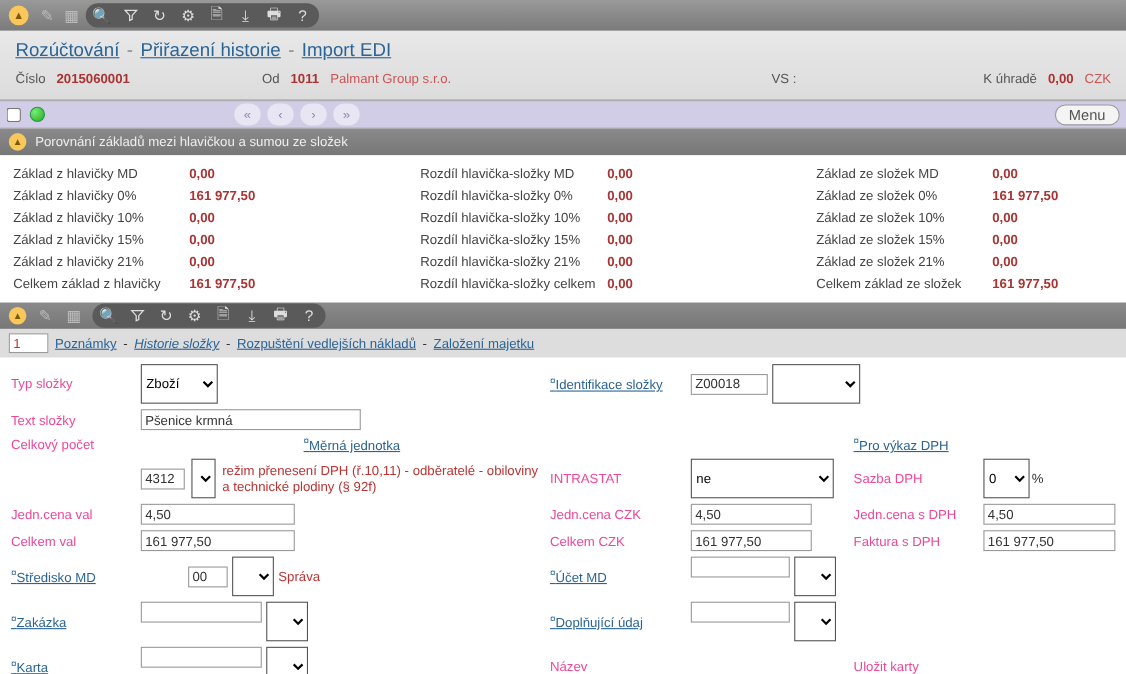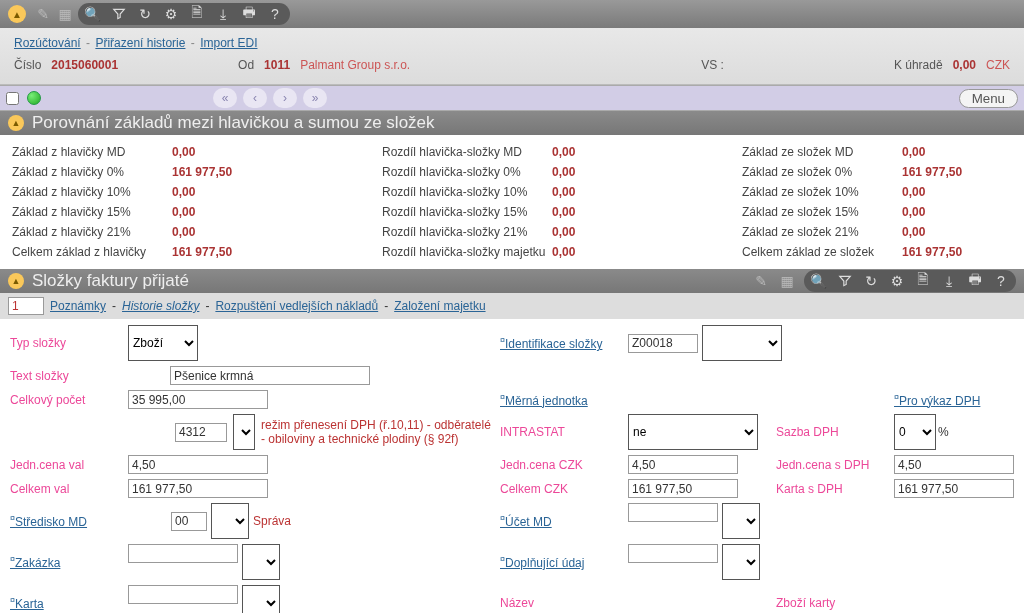--- a/index.html
+++ b/index.html
@@ -6,51 +6,51 @@
 body { font-family: "Segoe UI", Tahoma, sans-serif; font-size: 12px; color: #333; background: #fff; width: 1024px; }
 a { color: #2a6496; text-decoration: underline; cursor: pointer; }
 .header-bar { background: linear-gradient(#999, #7a7a7a); color: #fff; height: 28px; display: flex; align-items: center; padding: 0 8px; }
 .header-bar .circle-btn { width: 18px; height: 18px; border-radius: 50%; background: #fac85a; display: flex; align-items: center; justify-content: center; margin-right: 8px; font-size: 10px; color: #7a5a00; }
 .header-bar .title { font-size: 14px; font-weight: 500; flex: 1; color: #eee; }
 .toolbar-right { display: flex; align-items: center; gap: 4px; }
 .pill-group-dark { background: #5a5a5a; border-radius: 14px; padding: 2px 6px; display: flex; align-items: center; gap: 8px; }
 .tb-icon { width: 18px; height: 18px; display: flex; align-items: center; justify-content: center; color: #ddd; font-size: 14px; cursor: pointer; }
 .tb-icon-lt { color: #bbb; }
 .info-band { background: linear-gradient(#e8e8e8, #dcdcdc); padding: 4px 8px 8px 8px; border-bottom: 1px solid #bbb; }
-.links-row { padding: 4px 6px; font-size: 12px; }
+.links-row { padding: 4px 6px; font-size: 17px; }
 .links-row span.sep { color: #888; margin: 0 2px; }
 .info-row { display: flex; align-items: center; padding: 4px 6px; gap: 10px; font-size: 12px; }
 .info-row .lab { color: #555; }
 .info-row .val-red { color: #a33; font-weight: 600; }
 .info-row .val-org { color: #c55; }
 .info-row .spacer { flex: 1; }
 .center-links { text-align: center; padding: 6px 0 2px 0; }
 .nav-strip { background: #d2cde6; height: 26px; display: flex; align-items: center; padding: 0 6px; gap: 6px; border-top: 1px solid #aaa; border-bottom: 1px solid #aaa; }
 .nav-strip input[type=checkbox] { margin-right: 2px; }
 .nav-chev { background: rgba(255,255,255,0.5); border-radius: 11px; width: 24px; height: 20px; display: flex; align-items: center; justify-content: center; color: #8a85b0; cursor: pointer; }
 .nav-strip .spacer { flex: 1; }
 .menu-btn { background: #f4f4f4; border: 1px solid #999; border-radius: 10px; padding: 1px 12px; cursor: pointer; color: #555; }
 .section-hdr { background: linear-gradient(#8a8a8a, #777); color: #eee; height: 24px; display: flex; align-items: center; padding: 0 8px; gap: 8px; }
 .section-hdr .circle-btn { width: 16px; height: 16px; border-radius: 50%; background: #fac85a; display:flex;align-items:center;justify-content:center;font-size:9px;color:#7a5a00; }
-.section-hdr .title { font-size: 17px; flex: 1; }
+.section-hdr .title { font-size: 12px; flex: 1; }
 .comp-grid { display: grid; grid-template-columns: 160px 120px 90px 170px 100px 90px 160px 120px; padding: 10px 12px; row-gap: 6px; font-size: 12px; border-radius: 20px; }
 .comp-grid .lab { color: #444; }
 .comp-grid .val { color: #a33; font-weight: 600; }
 .comp-grid .gap { }
 .sub-links-row { background: #ddd; padding: 4px 8px; display: flex; align-items: center; gap: 6px; }
 .sub-links-row input[type=text] { width: 36px; height: 18px; color: #b33; border: 1px solid #999; padding: 0 3px; }
 .form-area { padding: 6px 10px 10px 10px; display: grid; grid-template-columns: 110px 140px 1fr 120px 140px 110px 120px; row-gap: 5px; column-gap: 8px; align-items: center; font-size: 12px; }
 .form-area label { color: #ec4899; }
 .form-area .lnk-lab { color: #2a6496; text-decoration: underline; cursor: pointer; }
 .form-area .sup { font-size: 9px; color: #2a6496; vertical-align: super; }
 .inp { border: 1px solid #999; height: 19px; padding: 0 3px; font-size: 12px; color: #333; background: #fff; }
 .inp-red { color: #b33; }
 .sel { border: 1px solid #555; height: 36px; font-size: 12px; background: #fff; }
 .hl-sel { background: #7db7ff; color: #fff; }
-.span-all { grid-column: 2 / 8; margin-left: 42px; }
+.span-all { grid-column: 2 / 8; }
 .note-red { color: #b33; font-size: 12px; }
 .bottom-bar { background: #ddd; height: 28px; display: flex; align-items: center; padding: 0 8px; gap: 4px; border-top: 1px solid #aaa; }
 .bottom-bar .spacer { flex: 1; }
 .btn { background: #f4f4f4; border: 1px solid #999; border-radius: 11px; padding: 2px 14px; cursor: pointer; color: #0f172a; }
 .btn.disabled { color: #aaa; border-color: #bbb; cursor: default; }
 .status-dot { width:14px;height:14px;border-radius:50%;background:radial-gradient(circle at 30% 30%, #7e7, #2a2); border:1px solid #294; }
 svg { display: block; }
 </style>
 </head>
 <body>
@@ -154,30 +154,29 @@
     <div class="val">0,00</div>
     <div class="gap"></div>
     <div class="lab">Rozdíl hlavička-složky 21%</div>
     <div class="val">0,00</div>
     <div class="gap"></div>
     <div class="lab">Základ ze složek 21%</div>
     <div class="val">0,00</div>
     <div class="lab">Celkem základ z hlavičky</div>
     <div class="val">161 977,50</div>
     <div class="gap"></div>
-    <div class="lab">Rozdíl hlavička-složky majetku</div>
+    <div class="lab">Rozdíl hlavička-složky celkem</div>
     <div class="val">0,00</div>
     <div class="gap"></div>
     <div class="lab">Celkem základ ze složek</div>
     <div class="val">161 977,50</div>
   </div>
 
 <div class="section-hdr">
   <div class="circle-btn">▲</div>
-  <div class="title">Složky faktury přijaté</div>
   <span class="tb-icon tb-icon-lt">✎</span>
   <span class="tb-icon tb-icon-lt">▦</span>
   <div class="pill-group-dark">
     <span class="tb-icon">🔍</span>
     <span class="tb-icon">
         <svg width="14" height="14" viewBox="0 0 24 24" fill="none" stroke="#ddd" stroke-width="2">
           <path d="M3 4h18l-7 8v6l-4 2v-8z"></path>
         </svg>
       </span>
     <span class="tb-icon">↻</span>
@@ -208,29 +207,28 @@
   <span class="lnk-lab"><span class="sup">¤</span><span>Identifikace složky</span></span>
   <div style="grid-column:5/8;display:flex;gap:4px;align-items:center">
     <input class="inp" style="width: 70px;" value="Z00018">
     <select class="sel" style="width:80px"><option></option></select>
   </div>
 
   <label>Text složky</label>
   <input class="inp span-all" style="width: 200px;" value="Pšenice krmná">
 
   <label>Celkový počet</label>
-  <input class="inp" value="35 995,00" style="">
   <div></div>
   <span class="lnk-lab"><span class="sup">¤</span><span>Měrná jednotka</span></span>
   <div></div>
     <div></div>
 
   <span class="lnk-lab"><span class="sup">¤</span><span>Pro výkaz DPH</span></span>
   <div style="grid-column:2/4;display:flex;align-items:center;gap:6px">
-    <input class="inp" style="width: 52px; margin-left: 47px;" value="4312">
+    <input class="inp" style="width: 40px;" value="4312">
     <select class="sel" style="width:22px"><option></option></select>
     <span class="note-red">režim přenesení DPH (ř.10,11) - odběratelé - obiloviny a technické plodiny (§ 92f)</span>
   </div>
   <label>INTRASTAT</label>
   <select class="sel" style="width:130px"><option>ne</option></select>
   <label>Sazba DPH</label>
   <div style="display:flex;align-items:center;gap:2px">
     <select class="sel" style="width:42px"><option>0</option></select>
     <span>%</span>
   </div>
@@ -241,21 +239,21 @@
   <label>Jedn.cena CZK</label>
   <input class="inp" style="width: 110px;" value="4,50">
   <label>Jedn.cena s DPH</label>
   <input class="inp" value="4,50" style="">
 
   <label>Celkem val</label>
   <input class="inp" value="161 977,50" style="">
   <div></div>
   <label>Celkem CZK</label>
   <input class="inp" style="width: 110px;" value="161 977,50">
-  <label>Karta s DPH</label>
+  <label>Faktura s DPH</label>
   <input class="inp" value="161 977,50" style="">
 
   <span class="lnk-lab"><span class="sup">¤</span><span>Středisko MD</span></span>
   <div style="grid-column:2/4;display:flex;align-items:center;gap:4px">
     <input class="inp" style="width: 36px; margin-left: 43px;" value="00">
     <select class="sel" style="width:38px"><option></option></select>
     <span class="note-red">Správa</span>
   </div>
   <span class="lnk-lab"><span class="sup">¤</span><span>Účet MD</span></span>
   <div style="grid-column:5/8;display:flex;gap:4px">
@@ -274,21 +272,21 @@
     <select class="sel" style="width:38px"><option></option></select>
   </div>
 
   <span class="lnk-lab"><span class="sup">¤</span><span>Karta</span></span>
   <div style="grid-column:2/4;display:flex;gap:4px">
     <input class="inp" style="width: 110px;">
     <select class="sel" style="width:38px"><option></option></select>
   </div>
   <label>Název</label>
   <div></div>
-  <label>Zboží karty</label>
+  <label>Uložit karty</label>
   <div></div>
 </div>
 
 <div class="bottom-bar">
   <input type="checkbox" style="">
   <span style="width:100px"></span>
   <div class="nav-chev" style="background:#ccc">«</div>
   <div class="nav-chev" style="background:#ccc">‹</div>
   <div class="nav-chev" style="background:#ccc">›</div>
   <div class="nav-chev" style="background:#ccc">»</div>

